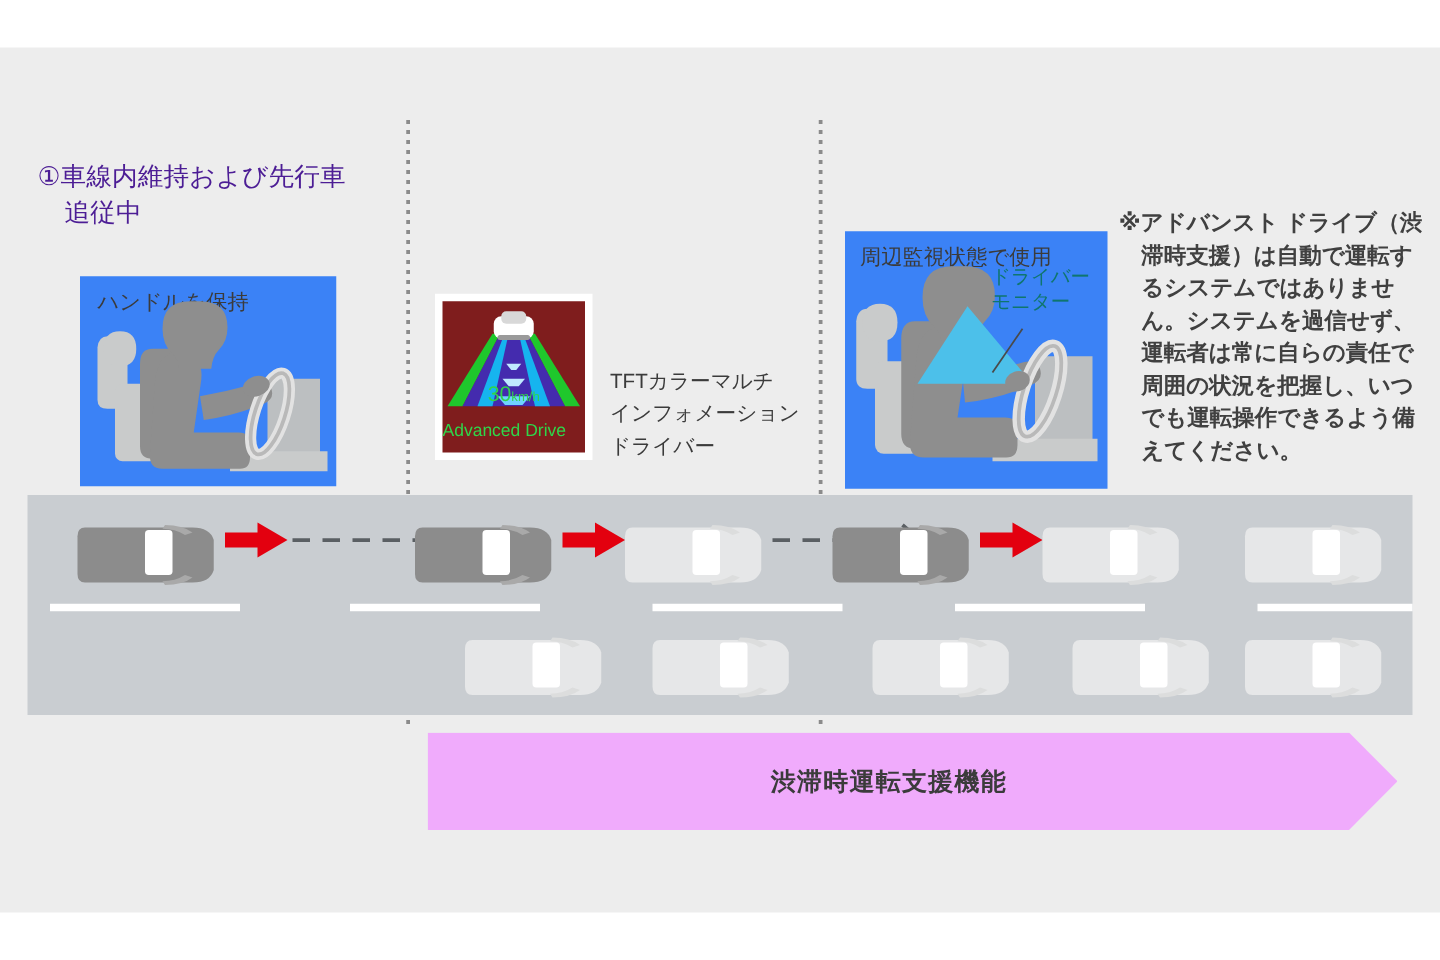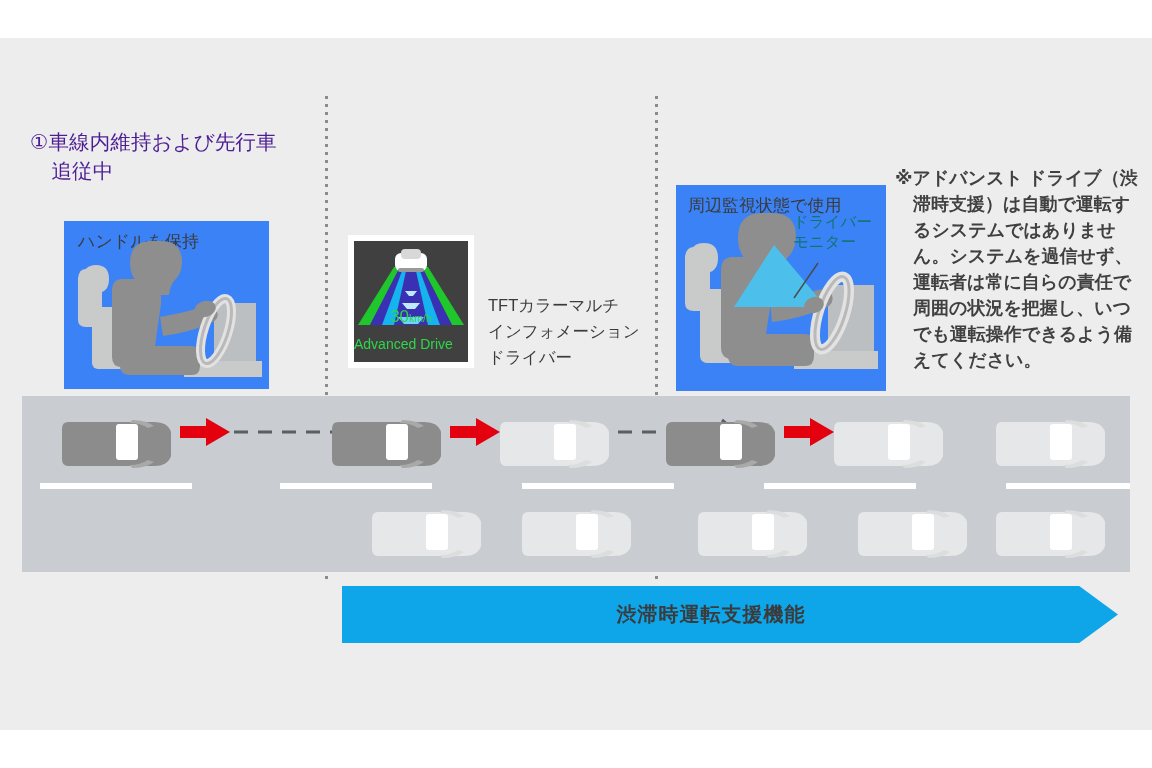--- a/index.html
+++ b/index.html
@@ -78,21 +78,21 @@
   #card2 {
     position: absolute;
     left: 348px; top: 235px; width: 126px; height: 133px;
     background: #ffffff;
     padding: 6px;
     box-sizing: border-box;
   }
   .tft {
     position: relative;
     width: 100%; height: 100%;
-    background: #404040;
+    background: #7f1d1d;
     overflow: hidden;
     text-decoration: underline;
   }
   .tft-speed {
     position: absolute; left: 0; right: 0; bottom: 35px;
     text-align: center;
     color: #2fd64a;
     font-size: 17px;
     line-height: 18px;
     letter-spacing: 0px;
@@ -163,22 +163,22 @@
     left: 22px; top: 586px; width: 318px; height: 78px;
     background: #ffffff;
     color: #3b3b3b;
     font-size: 18.5px;
     line-height: 27px;
     text-align: center;
     clip-path: polygon(0 0, 88% 0, 100% 50%, 88% 100%, 0 100%);
     padding-right: 26px;
   }
   #banner-yellow {
-    left: 342px; top: 586px; width: 776px; height: 57px;
-    background: #0ea5e9;
+    left: 342px; top: 586px; width: 776px; height: 78px;
+    background: #f0abfc;
     color: #3b3b3b;
     font-size: 20px;
     font-weight: bold;
     letter-spacing: 1px;
     clip-path: polygon(0 0, 95% 0, 100% 50%, 95% 100%, 0 100%);
     padding-right: 38px;
   }
 </style>
 </head>
 <body>

